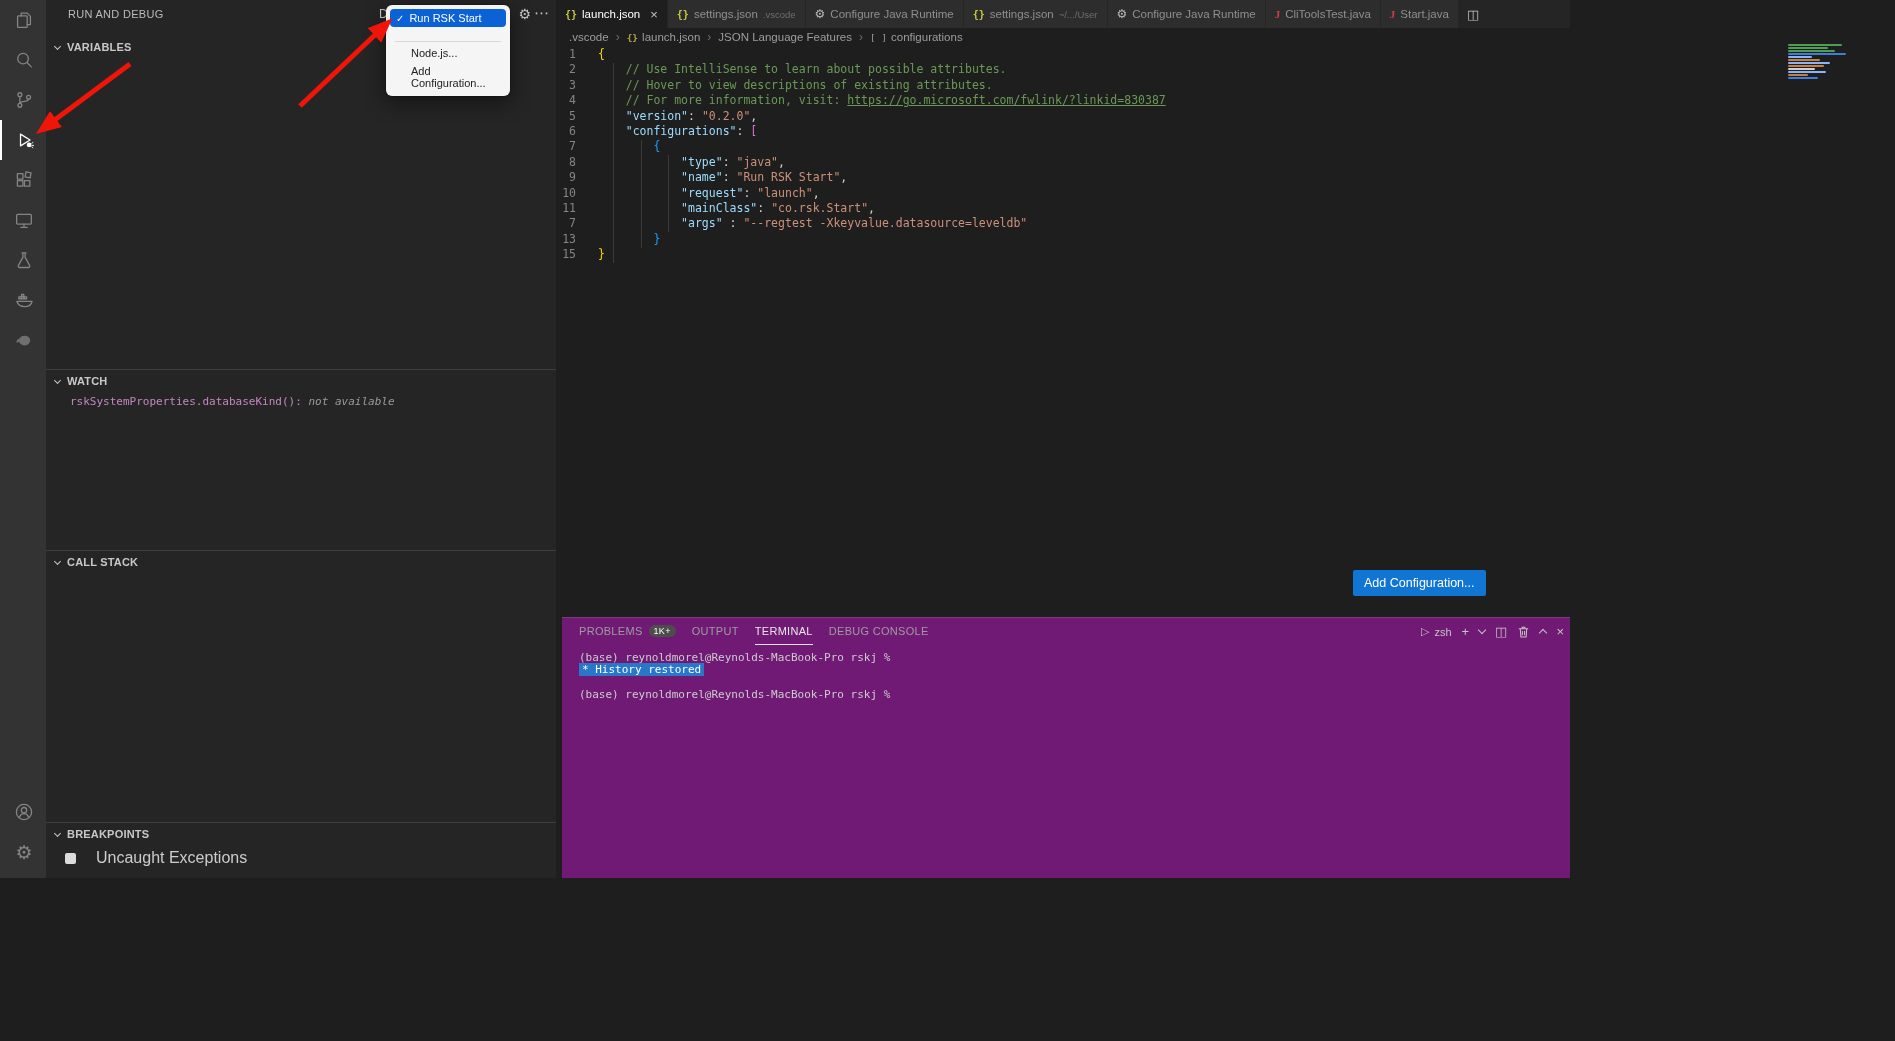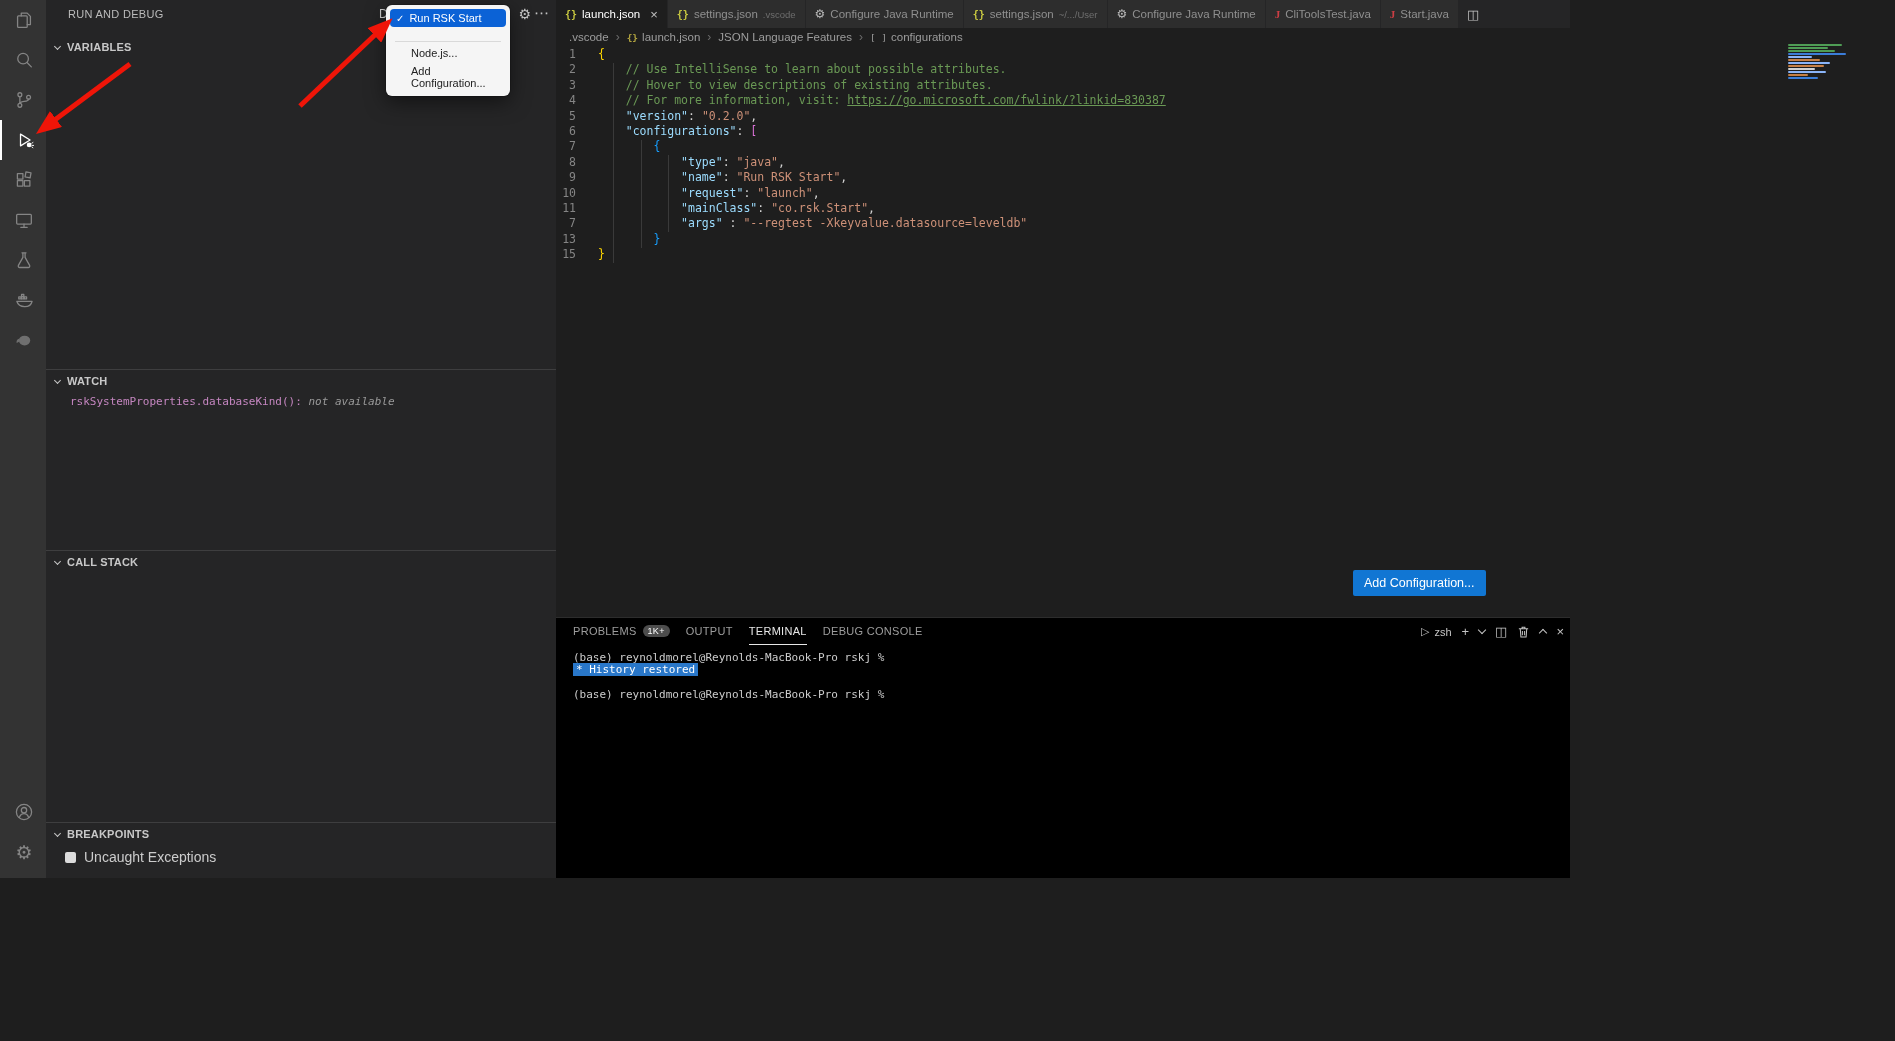--- a/index.html
+++ b/index.html
@@ -34,21 +34,21 @@
   .section { position:absolute; left:0; width:100%; }
   #sec-variables { top:36px; height:341px; }
   #sec-watch { top:369px; height:181px; border-top:1px solid rgba(128,128,128,.28); }
   #sec-callstack { top:550px; height:272px; border-top:1px solid rgba(128,128,128,.28); }
   #sec-breakpoints { top:822px; height:56px; border-top:1px solid rgba(128,128,128,.28); }
   .sec-header { display:flex; align-items:center; gap:7px; height:22px; padding-left:9px; font-size:11px; font-weight:bold; color:#c8c8c8; letter-spacing:.2px; cursor:pointer; }
   .chev { width:5px; height:5px; border-right:1px solid #c8c8c8; border-bottom:1px solid #c8c8c8; transform:rotate(45deg); margin-top:-2px; flex:none; }
   .watch-row { padding-left:24px; margin-top:3px; font:11px "DejaVu Sans Mono",monospace; white-space:pre; }
   .watch-expr { color:#c586c0; }
   .watch-val { color:#9a9a9a; font-style:italic; }
-  .bp-row { display:flex; align-items:center; gap:8px; padding-left:19px; margin-top:4px; font-size:14px; color:#cccccc; }
+  .bp-row { display:flex; align-items:center; gap:20px; padding-left:19px; margin-top:4px; font-size:16px; color:#cccccc; }
   .bp-check { width:11px; height:11px; background:#dcdcdc; border-radius:2px; flex:none; cursor:pointer; }
 
   
   .main { position:absolute; left:556px; top:0; width:1014px; height:100%; }
   .tabbar { position:absolute; top:0; left:0; right:0; height:28px; background:#252526; display:flex; }
   #tabs { display:flex; }
   .tab { display:flex; align-items:center; gap:5px; padding:0 9px; font-size:11.5px; background:#2d2d2d; color:#8f8f8f; border-right:1px solid #252526; cursor:pointer; white-space:nowrap; }
   .tab.active { background:#1e1e1e; color:#ffffff; }
   .ticon-json { color:#cbcb41; font:bold 10px "DejaVu Sans Mono",monospace; }
   .ticon-gear { color:#b8b8b8; font-size:12px; }
@@ -72,21 +72,21 @@
   .cl.active .ln { color:#c6c6c6; }
   .ct { white-space:pre; padding-left:8px; }
   .tk-c{color:#6a9955} .tk-k{color:#9cdcfe} .tk-s{color:#ce9178} .tk-p{color:#d4d4d4}
   .tk-b1{color:#ffd700} .tk-b2{color:#da70d6} .tk-b3{color:#179fff}
   .tk-lk{color:#6a9955; text-decoration:underline; cursor:pointer;}
   .guide { position:absolute; width:1px; background:#3a3a3a; }
 
   .add-config { position:absolute; left:797px; top:524px; background:#1176d3; color:#ffffff; border:none; font:12.5px "Liberation Sans",sans-serif; padding:6px 11px; border-radius:2px; cursor:pointer; }
 
   
-  .panel { position:absolute; top:617px; left:0; right:0; height:261px; background:#000000; border-top:1px solid rgba(128,128,128,.35); }
+  .panel { position:absolute; top:617px; left:6px; right:0; height:261px; background:#701a75; border-top:1px solid rgba(128,128,128,.35); }
   .panel-header { position:relative; height:27px; }
   #ptabs { display:flex; gap:16px; padding-left:17px; height:100%; align-items:stretch; }
   .ptab { display:flex; align-items:center; gap:6px; font-size:11px; letter-spacing:.3px; color:#9d9d9d; border-bottom:1px solid transparent; cursor:pointer; }
   .ptab.active { color:#e7e7e7; border-bottom-color:#e7e7e7; }
   .pbadge { background:#4d4d4d; color:#ffffff; font-size:9px; padding:1px 5px; border-radius:8px; }
   .pactions { position:absolute; right:6px; top:0; height:100%; display:flex; align-items:center; gap:10px; color:#c5c5c5; }
   .pa-zsh { display:flex; gap:5px; align-items:center; font-size:11px; cursor:pointer; }
   .pa-ico { font-size:13px; cursor:pointer; line-height:1; }
   .chev-d, .chev-u { width:6px; height:6px; border-right:1.3px solid currentColor; border-bottom:1.3px solid currentColor; cursor:pointer; }
   .chev-d { transform:rotate(45deg); margin-top:-3px; }

